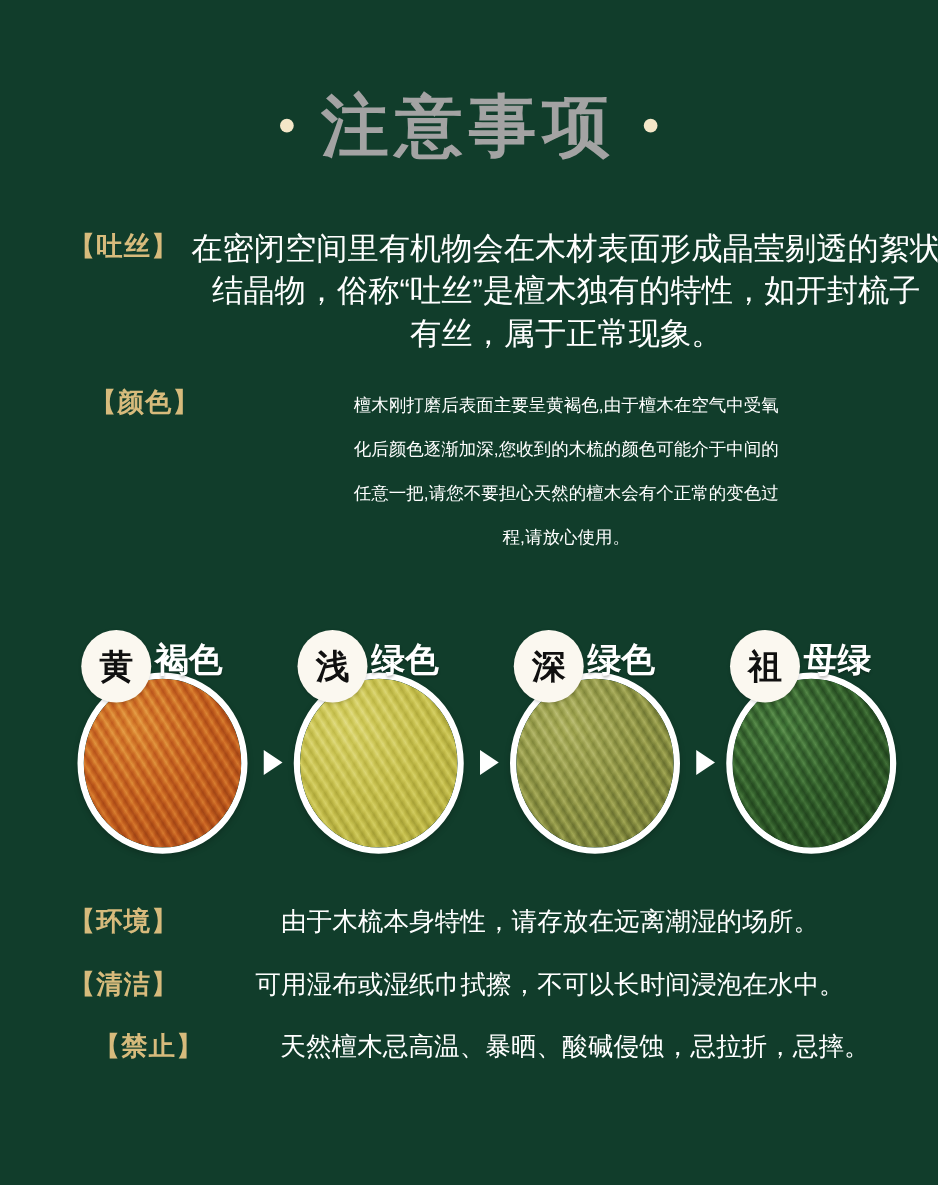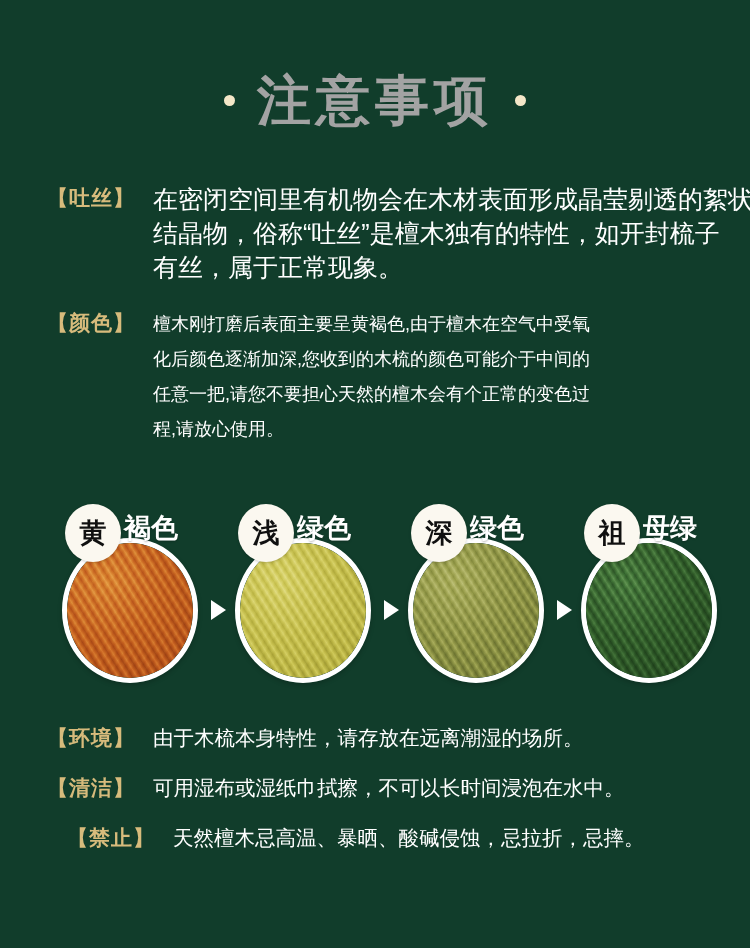--- a/index.html
+++ b/index.html
@@ -44,20 +44,21 @@
     letter-spacing: 5px;
     line-height: 1;
     white-space: nowrap;
   }
 
   
   .note {
     position: absolute;
     display: flex;
     align-items: flex-start;
+    text-align: center;
   }
   .note-label {
     flex: 0 0 auto;
     color: #d7bb7c;
     font-size: 21px;
     font-weight: 700;
     line-height: 32px;
     white-space: nowrap;
     letter-spacing: 1px;
   }
@@ -69,23 +70,23 @@
     font-weight: 500;
   }
   .note-body p { margin: 0; white-space: nowrap; }
 
   
   #note-silk { top: 182px; left: 47px; width: 668px; }
   #note-silk .note-label { width: 104px; }
   #note-silk .note-body { padding-left: 2px; }
 
   
-  #note-color { top: 307px; left: 47px; width: 672px; }
+  #note-color { top: 307px; left: 64px; width: 672px; }
   #note-color .note-label { width: 104px; }
-  #note-color .note-body { padding-left: 2px; font-size: 18px; line-height: 35px; }
+  #note-color .note-body { padding-left: 2px; font-size: 14px; line-height: 35px; }
 
   
   #note-env    { top: 722px; left: 47px; width: 680px; }
   #note-clean  { top: 772px; left: 47px; width: 680px; }
   #note-forbid { top: 822px; left: 47px; width: 680px; margin-left: 20px; }
   #note-env .note-label, #note-clean .note-label, #note-forbid .note-label { width: 104px; }
   #note-env .note-body, #note-clean .note-body, #note-forbid .note-body {
     font-size: 20.5px; line-height: 32px; padding-left: 2px;
   }
 

